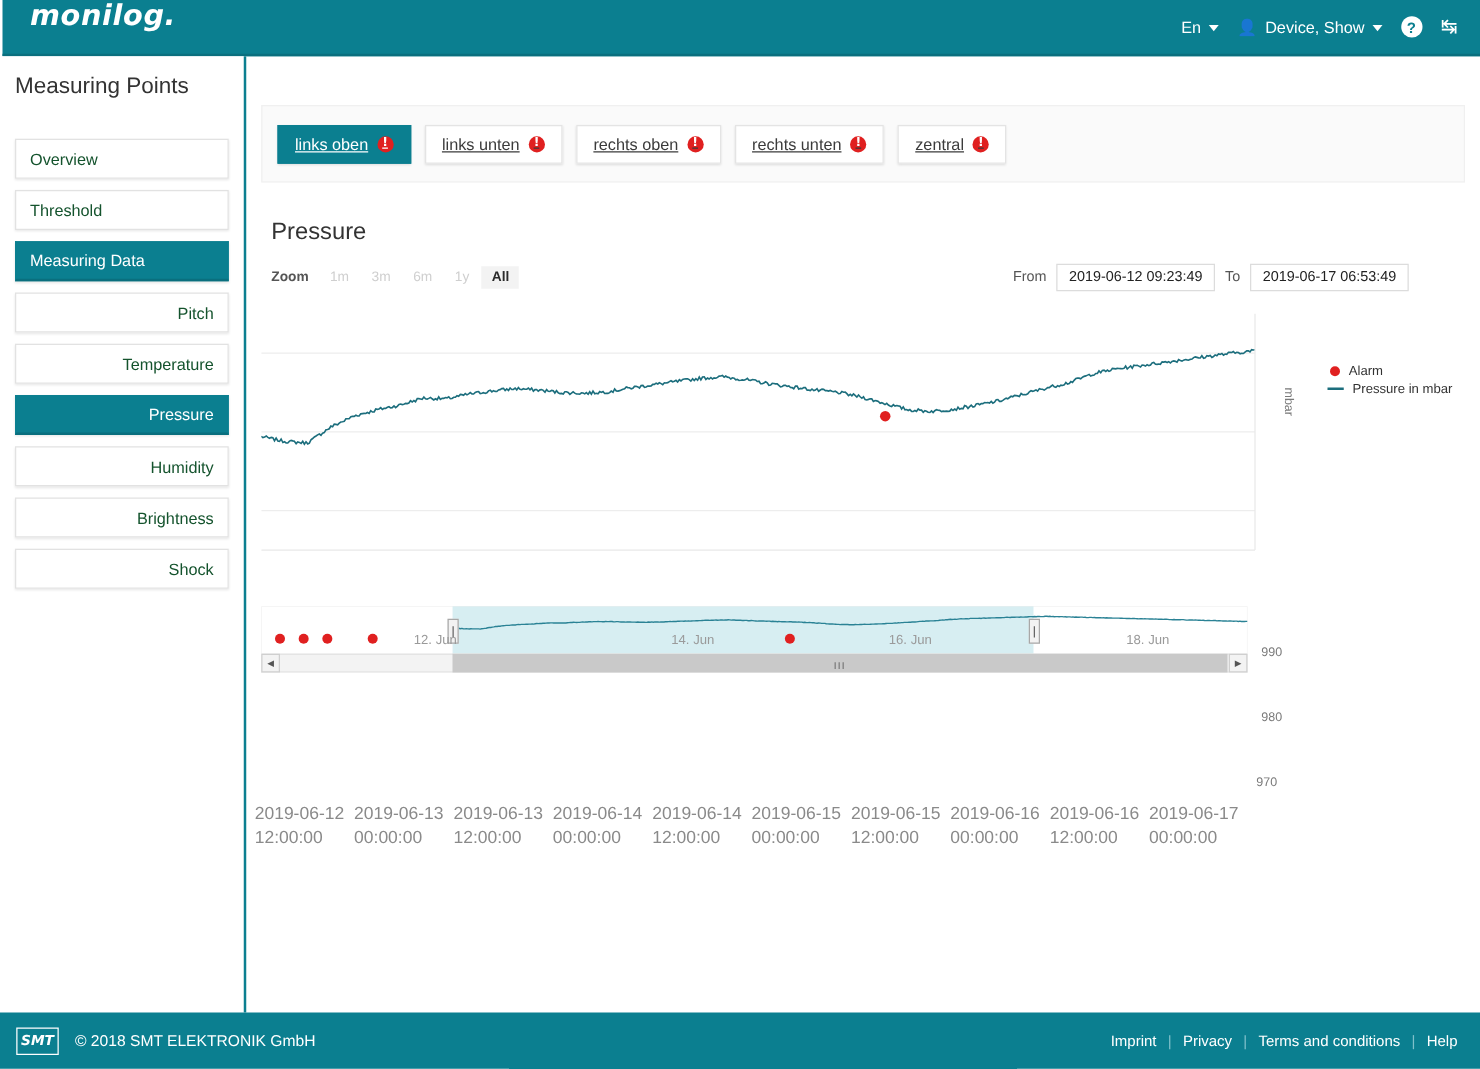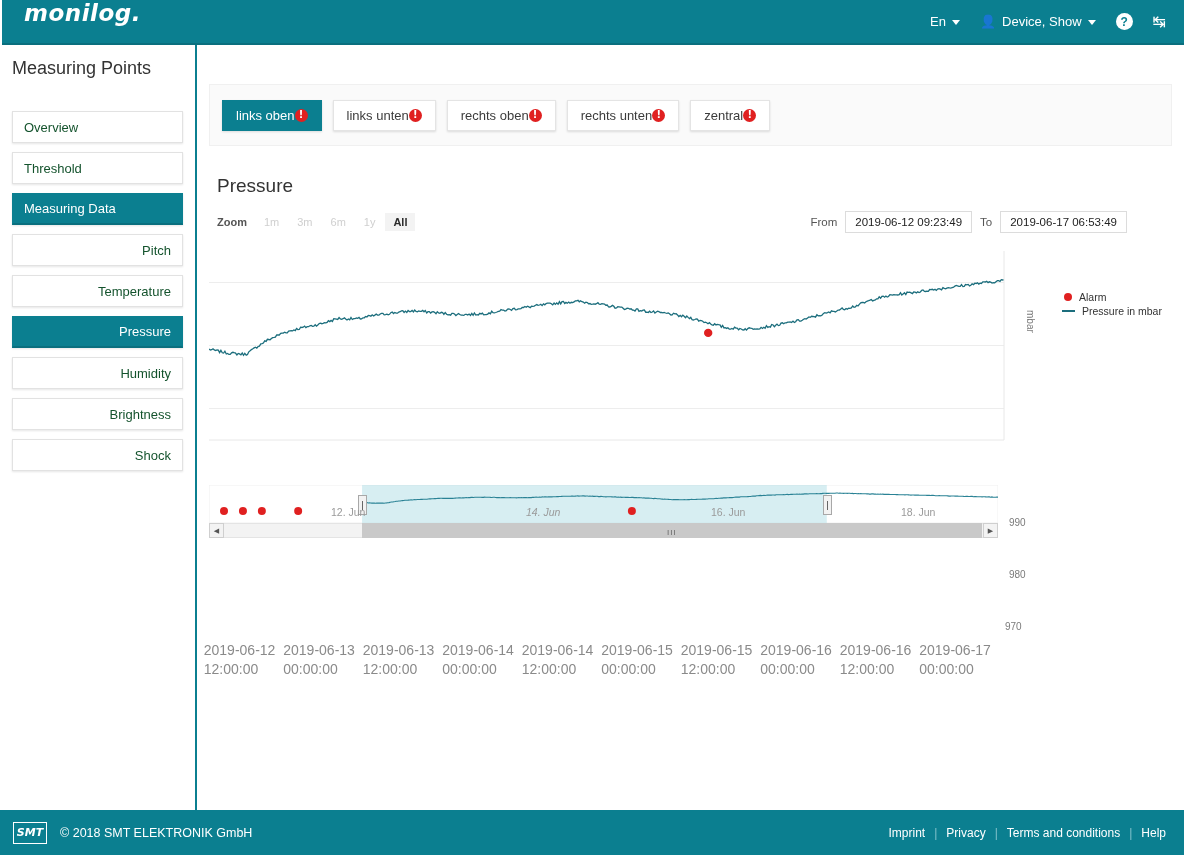--- a/index.html
+++ b/index.html
@@ -22,21 +22,21 @@
     margin-left: 22px;
     color: #ffffff;
     font-size: 23px;
     font-weight: bold;
     font-style: italic;
     letter-spacing: 0.5px;
     font-family: "DejaVu Sans", sans-serif;
   }
   #topnav {
     margin-left: auto; margin-right: 20px;
-    display: flex; align-items: center; gap: 20px;
+    display: flex; align-items: center; gap: 15px;
     color: #ffffff; font-size: 13px;
   }
   .navitem { display: flex; align-items: center; gap: 6px; cursor: pointer; white-space: nowrap; }
   .caret {
     display: inline-block; width: 0; height: 0;
     border-left: 4.5px solid transparent;
     border-right: 4.5px solid transparent;
     border-top: 5px solid #ffffff;
     margin-top: 2px;
   }
@@ -88,22 +88,23 @@
   #tabbar {
     position: absolute; left: 12px; top: 39px; width: 963px; height: 62px;
     background: #fafafa; border: 1px solid #f0f0f0;
     display: flex; align-items: center; padding-left: 12px; gap: 11px;
   }
   .tab-btn {
     height: 31px; padding: 0 13px;
     background: #ffffff; border: 1px solid #e4e4e4;
     box-shadow: 0 1px 2px rgba(0,0,0,0.12);
     font-size: 13px; color: #3b3b3b;
-    display: flex; align-items: center; gap: 0; cursor: pointer;
+    display: flex; align-items: center; gap: 7px; cursor: pointer;
     white-space: nowrap;
+    text-decoration: underline;
   }
   .tab-btn.active { background: #0b7f90; color: #ffffff; border-color: #0b7f90; }
   .alarm-badge {
     width: 13px; height: 13px; border-radius: 50%;
     background: #e02020; color: #ffffff;
     font-size: 10px; font-weight: bold; line-height: 1;
     display: flex; align-items: center; justify-content: center;
     font-family: "DejaVu Sans", sans-serif;
   }
 
@@ -348,21 +349,21 @@
           <circle cx="33.927" cy="26" r="4" fill="#e02020"></circle>
           <circle cx="52.86300000000001" cy="26" r="4" fill="#e02020"></circle>
           <circle cx="89.157" cy="26" r="4" fill="#e02020"></circle>
           <circle cx="422.90400000000005" cy="26" r="4" fill="#e02020"></circle>
         </g>
     </svg>
     <div class="nav-handle" id="handle-left" style="left: 149.066px;"></div>
     <div class="nav-handle" id="handle-right" style="left: 613.787px;"></div>
 
     <div class="nav-date" style="left:122px; top:21px;">12. Jun</div>
-    <div class="nav-date" style="left:317px; top:21px;font-style:italic;">14. Jun</div>
+    <div class="nav-date" style="left:328px; top:21px;">14. Jun</div>
     <div class="nav-date" style="left:502px; top:21px;">16. Jun</div>
     <div class="nav-date" style="left:692px; top:21px;">18. Jun</div>
 
     <div id="scrollbar"></div>
     <div id="sb-track-filled"></div>
     <div id="sb-grip">III</div>
     <div class="sb-arrow" style="left:0px;">◀</div>
     <div class="sb-arrow" style="left:774px;">▶</div>
   </div>
 

